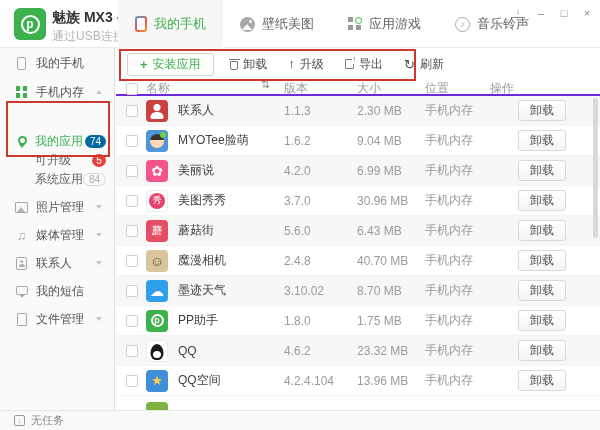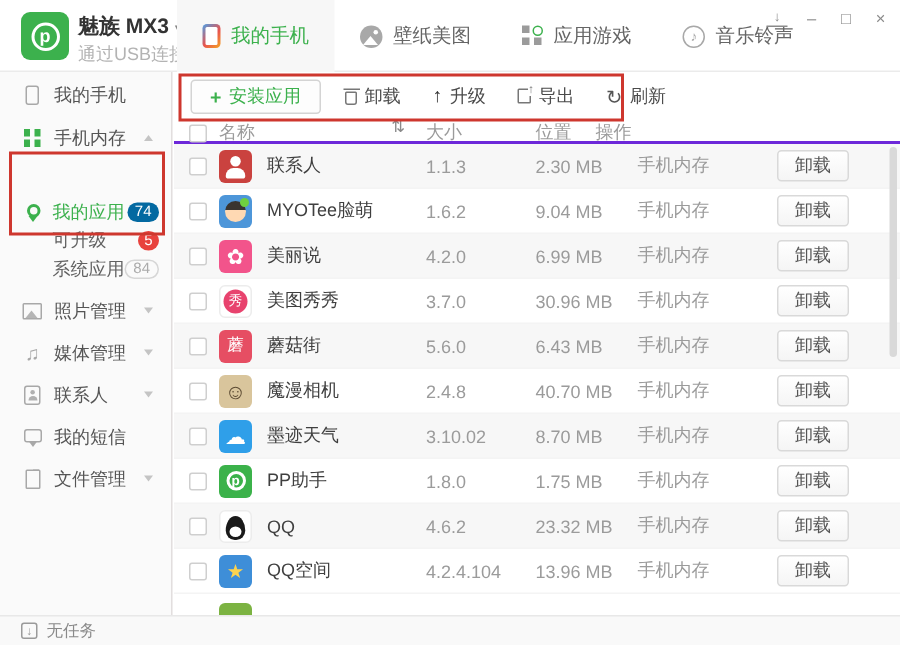--- a/index.html
+++ b/index.html
@@ -301,20 +301,21 @@
     </div>
 
     <div class="thead">
       <span class="cbwrap">
           <span class="checkbox"></span>
         </span>
       <span class="hname">
         <span>名称</span>
         <span class="sort">⇅</span>
       </span>
+      <span>版本</span>
       <span>大小</span>
       <span>位置</span>
       <span class="hact">操作</span>
     </div>
 
     <div class="rows">
   <div class="row shade">
     <span class="cbwrap">
             <span class="checkbox"></span>
           </span>

